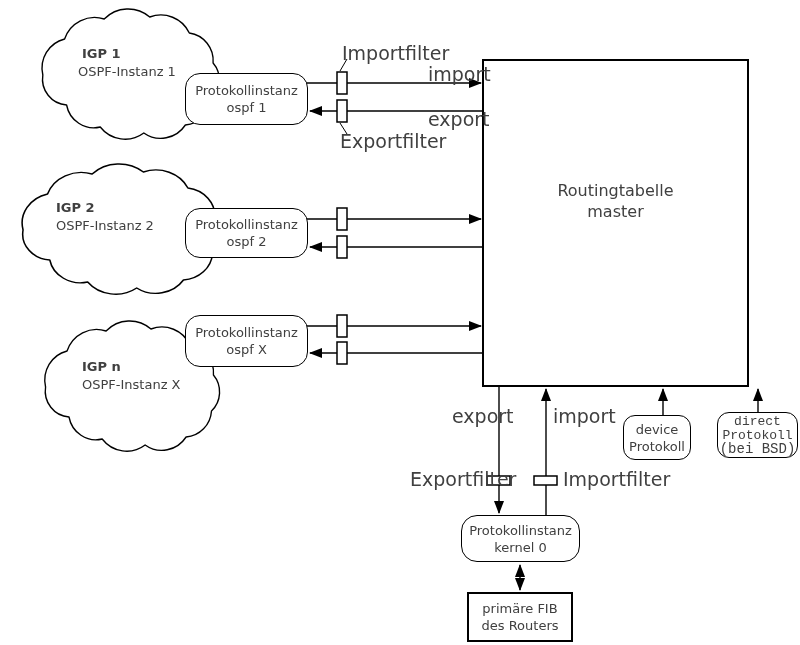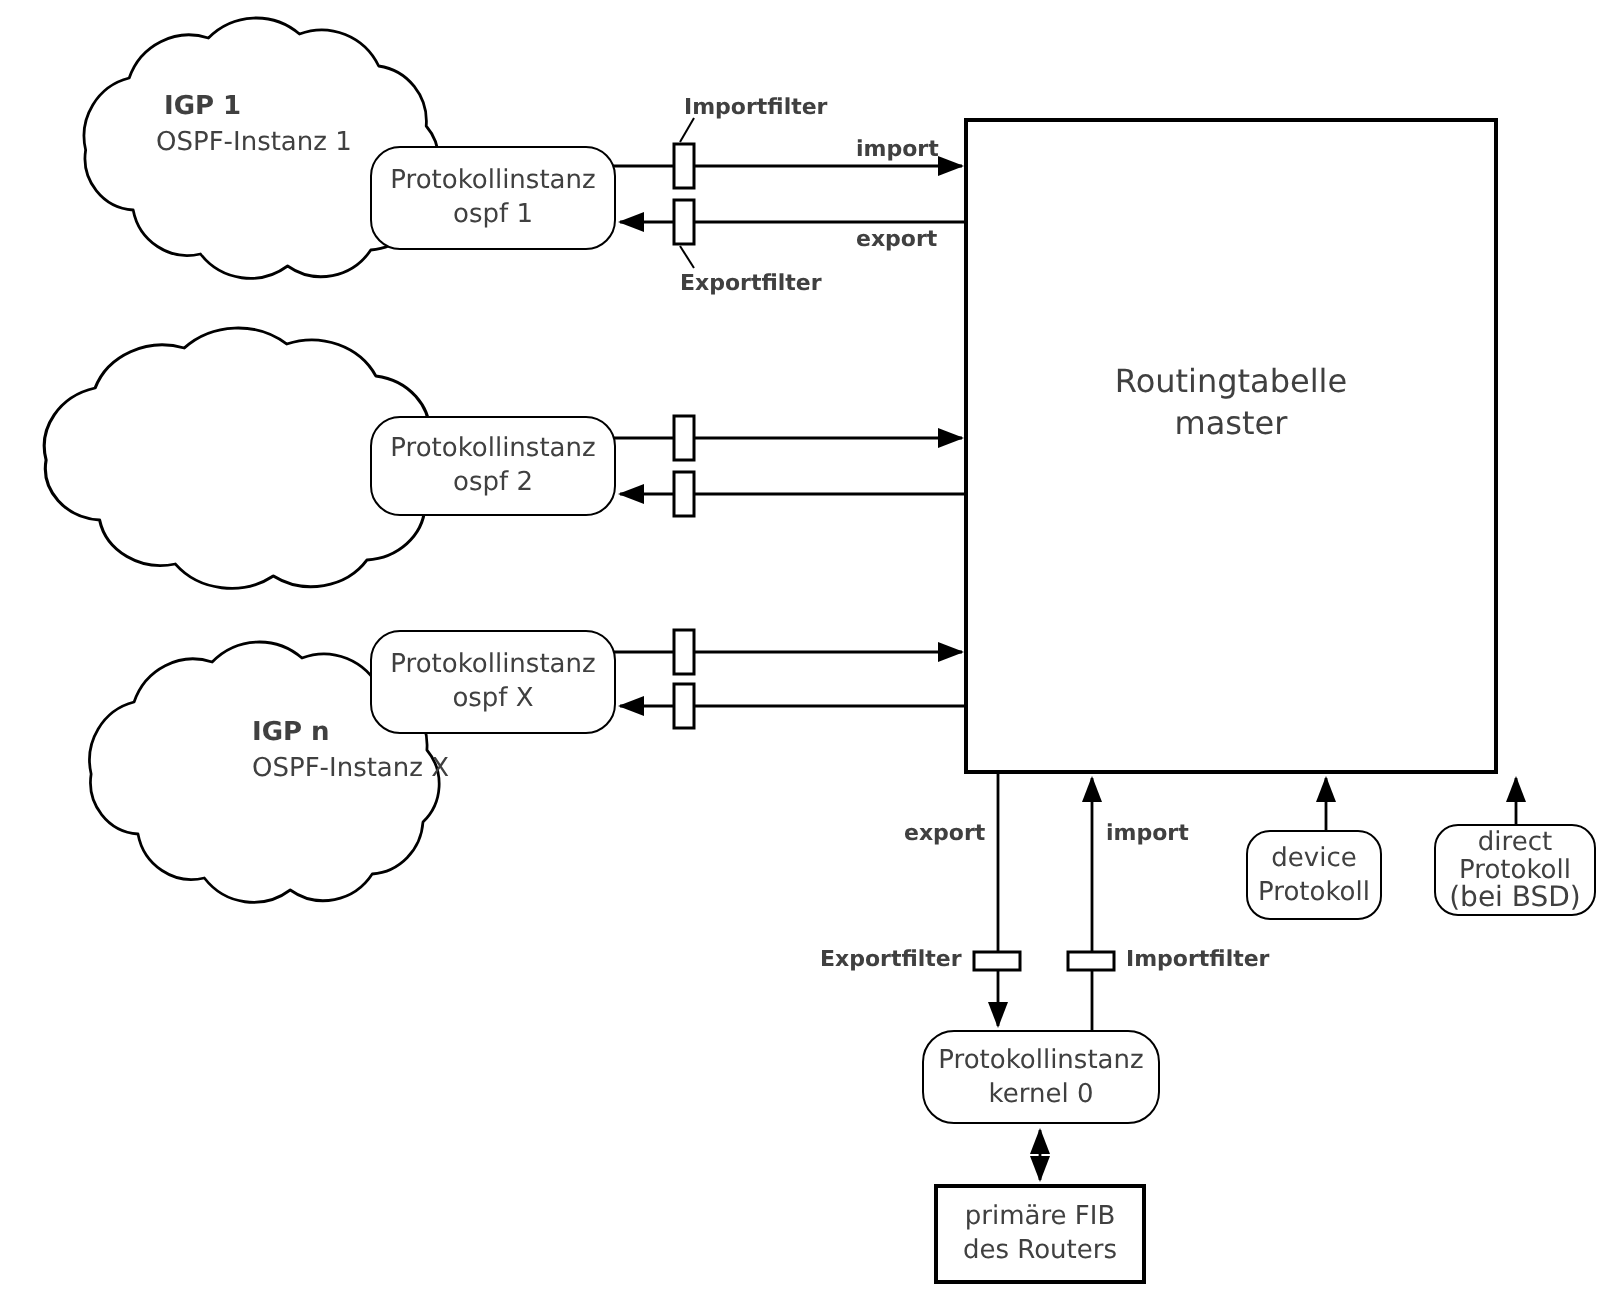--- a/index.html
+++ b/index.html
@@ -9,21 +9,21 @@
     overflow:hidden;
   }
   .stage svg.layer { position:absolute; left:0; top:0; }
   .box {
     position:absolute; box-sizing:border-box; background:#ffffff;
     border:1.5px solid #000; border-radius:15px;
     display:flex; flex-direction:column; justify-content:center; align-items:center;
     text-align:center; font-size:13px; line-height:17px;
   }
   .box.square { border-radius:0; border-width:2px; }
-  .label { position:absolute; font-size:11px; line-height:15px; white-space:nowrap;font-weight:bold; }
+  .label { position:absolute; font-size:19px; line-height:15px; white-space:nowrap; }
   .cloud-text { position:absolute; font-size:13px; line-height:18px; white-space:nowrap; }
   .cloud-text .t1 { font-weight:bold; }
   .master-box { position:absolute; box-sizing:border-box; background:#ffffff; border:2px solid #000; }
   .master-title { position:absolute; left:0; right:0; text-align:center; font-size:16px; line-height:21px; }
   .small { font-size:14px; line-height:12px; }
   .tight { line-height:14px; }
 </style>
 </head>
 <body>
 
@@ -77,21 +77,25 @@
       <rect x="337" y="342" width="10" height="22"></rect>
       <rect x="487" y="476" width="23" height="9"></rect>
       <rect x="534" y="476" width="23" height="9"></rect>
     </g>
   </svg>
 
   <div class="cloud-text" style="left:78px; top:45px;">
     <div class="t1" style="margin-left:4px;">IGP 1</div>
     <div class="t2">OSPF-Instanz 1</div>
   </div>
-  <div class="cloud-text" style="left:82px; top:358px;margin-left:44px;">
+  <div class="cloud-text" style="left:56px; top:199px;">
+    <div class="t1">IGP 2</div>
+    <div class="t2">OSPF-Instanz 2</div>
+  </div>
+  <div class="cloud-text" style="left:82px; top:358px;">
     <div class="t1">IGP n</div>
     <div class="t2">OSPF-Instanz X</div>
   </div>
 
   <div class="box" style="left:185px; top:73px; width:123px; height:52px;">
     <div>Protokollinstanz</div>
     <div>ospf 1</div>
   </div>
   <div class="box" style="left:185px; top:208px; width:123px; height:50px;">
     <div>Protokollinstanz</div>
@@ -115,21 +119,21 @@
   <div class="label" style="left:428px; top:112px;">export</div>
   <div class="label" style="left:452px; top:409px;">export</div>
   <div class="label" style="left:553px; top:409px;">import</div>
   <div class="label" style="left:410px; top:472px;">Exportfilter</div>
   <div class="label" style="left:563px; top:472px;">Importfilter</div>
 
   <div class="box" style="left:623px; top:415px; width:68px; height:45px; border-radius:12px;">
     <div>device</div>
     <div>Protokoll</div>
   </div>
-  <div class="box" style="left:717px; top:412px; width:81px; height:46px; border-radius:12px;">
+  <div class="box" style="left:717px; top:412px; width:81px; height:46px; border-radius:12px;font-family:Liberation Mono, monospace;">
     <div class="tight">direct</div>
     <div class="tight">Protokoll</div>
     <div class="small">(bei BSD)</div>
   </div>
 
   <div class="box" style="left:461px; top:515px; width:119px; height:47px; border-radius:16px;">
     <div>Protokollinstanz</div>
     <div>kernel 0</div>
   </div>
 

